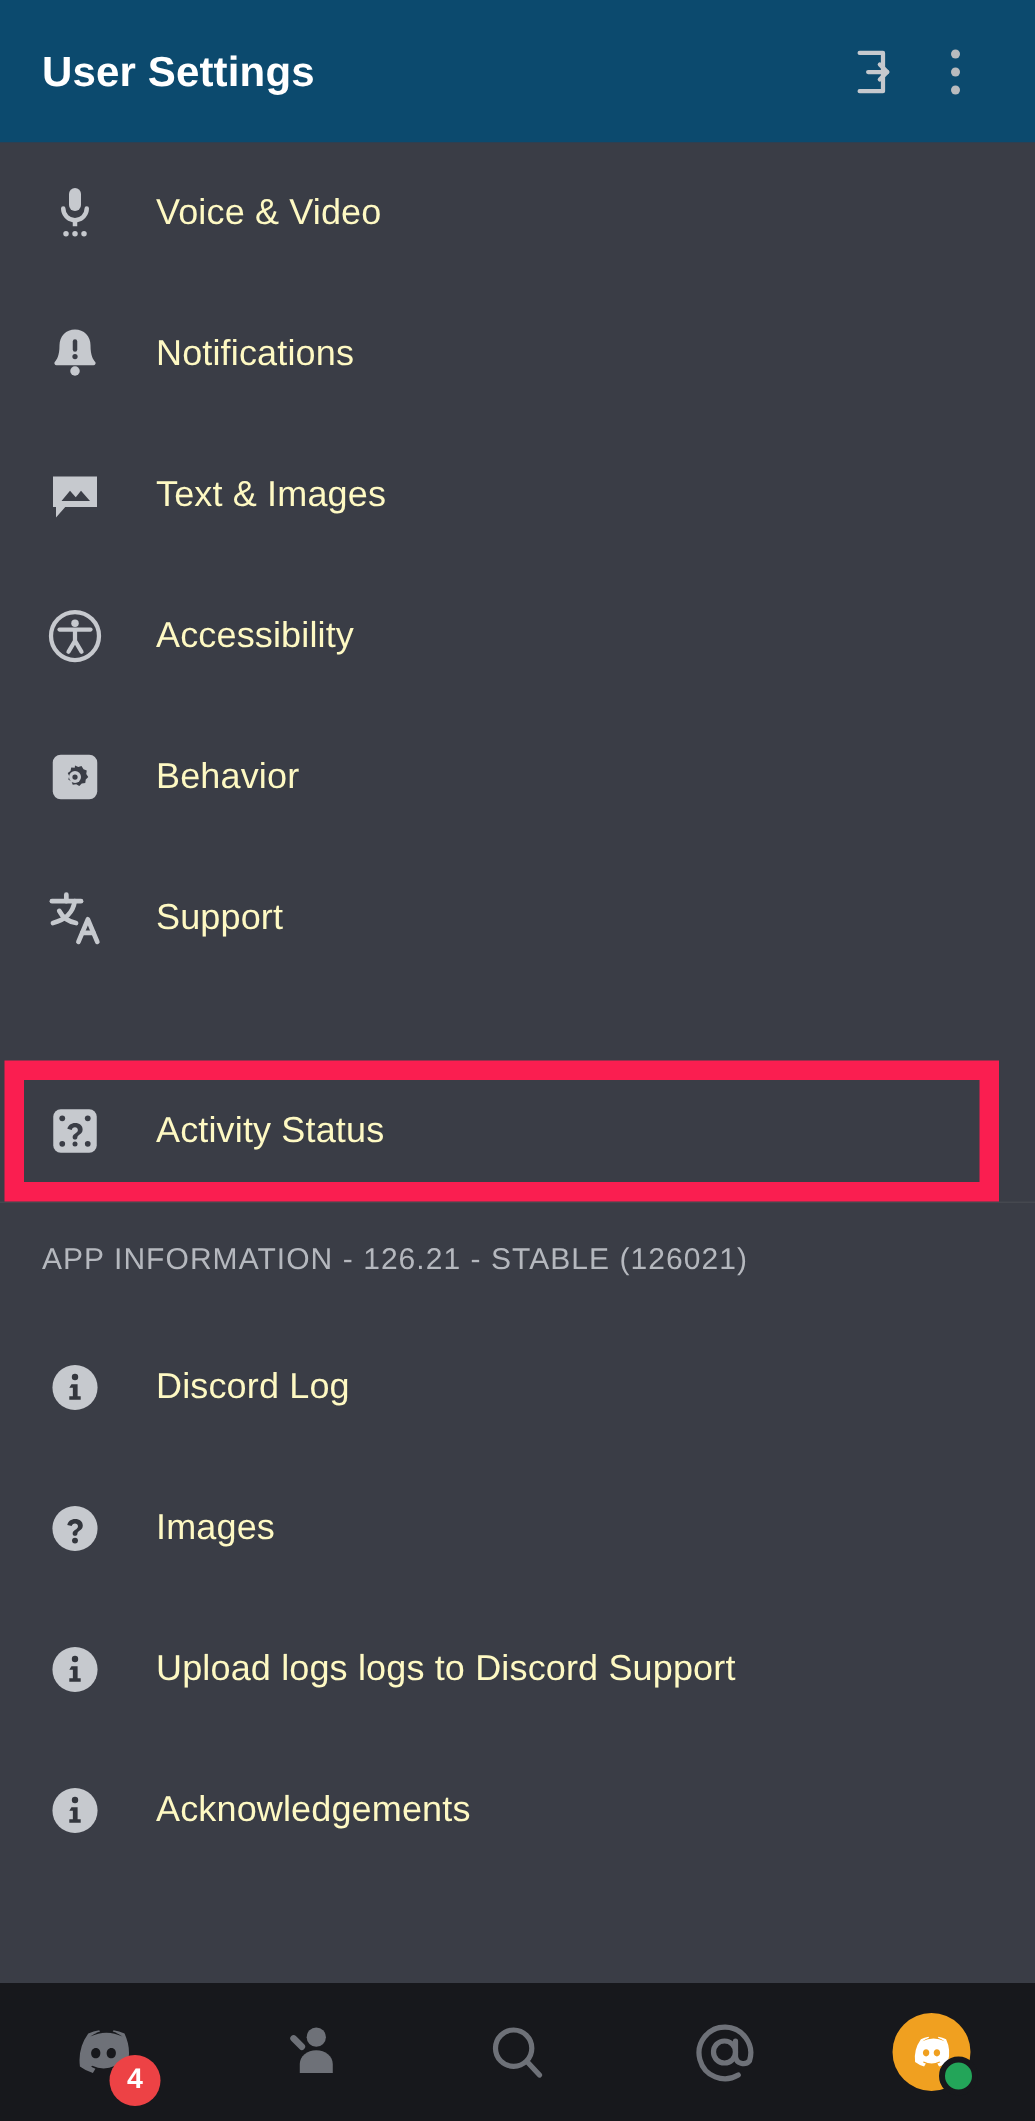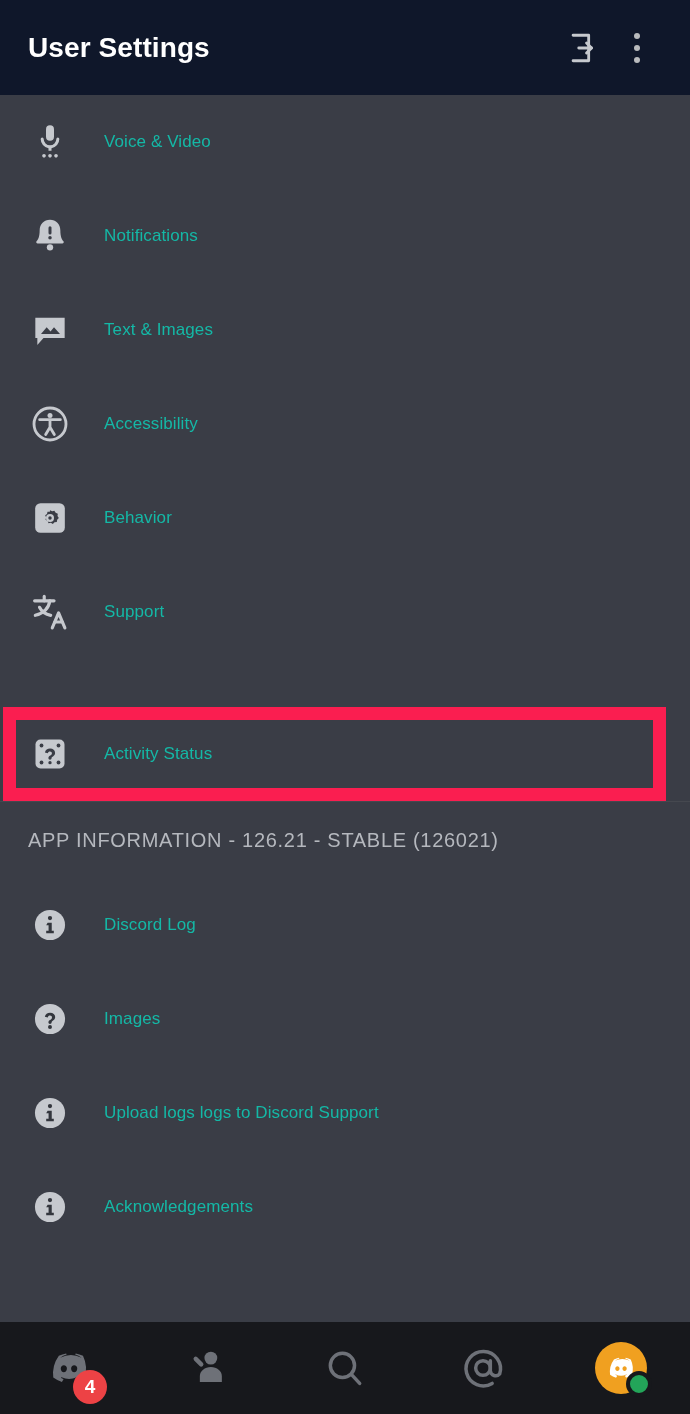--- a/index.html
+++ b/index.html
@@ -18,21 +18,21 @@
     height: 1414px;
     background: #3A3D46;
     display: flex;
     flex-direction: column;
   }
 
   
   .header {
     height: 95px;
     min-height: 95px;
-    background: #0f172a;
+    background: #0c4a6e;
     display: flex;
     align-items: center;
     padding: 0 26px 0 28px;
   }
   .header-title {
     flex: 1;
     color: #FFFFFF;
     font-size: 28px;
     font-weight: bold;
     letter-spacing: 0.1px;
@@ -78,22 +78,22 @@
     width: 44px;
     min-width: 44px;
     height: 44px;
     display: flex;
     align-items: center;
     justify-content: center;
     margin-right: 32px;
   }
   .row-icon svg { display: block; }
   .row-label {
-    color: #14b8a6;
-    font-size: 17px;
+    color: #fef9c3;
+    font-size: 24px;
     letter-spacing: 0.1px;
     white-space: nowrap;
   }
 
   
   .row-highlight-wrap {
     position: relative;
     padding: 0;
     margin-top: 48px;
   }

